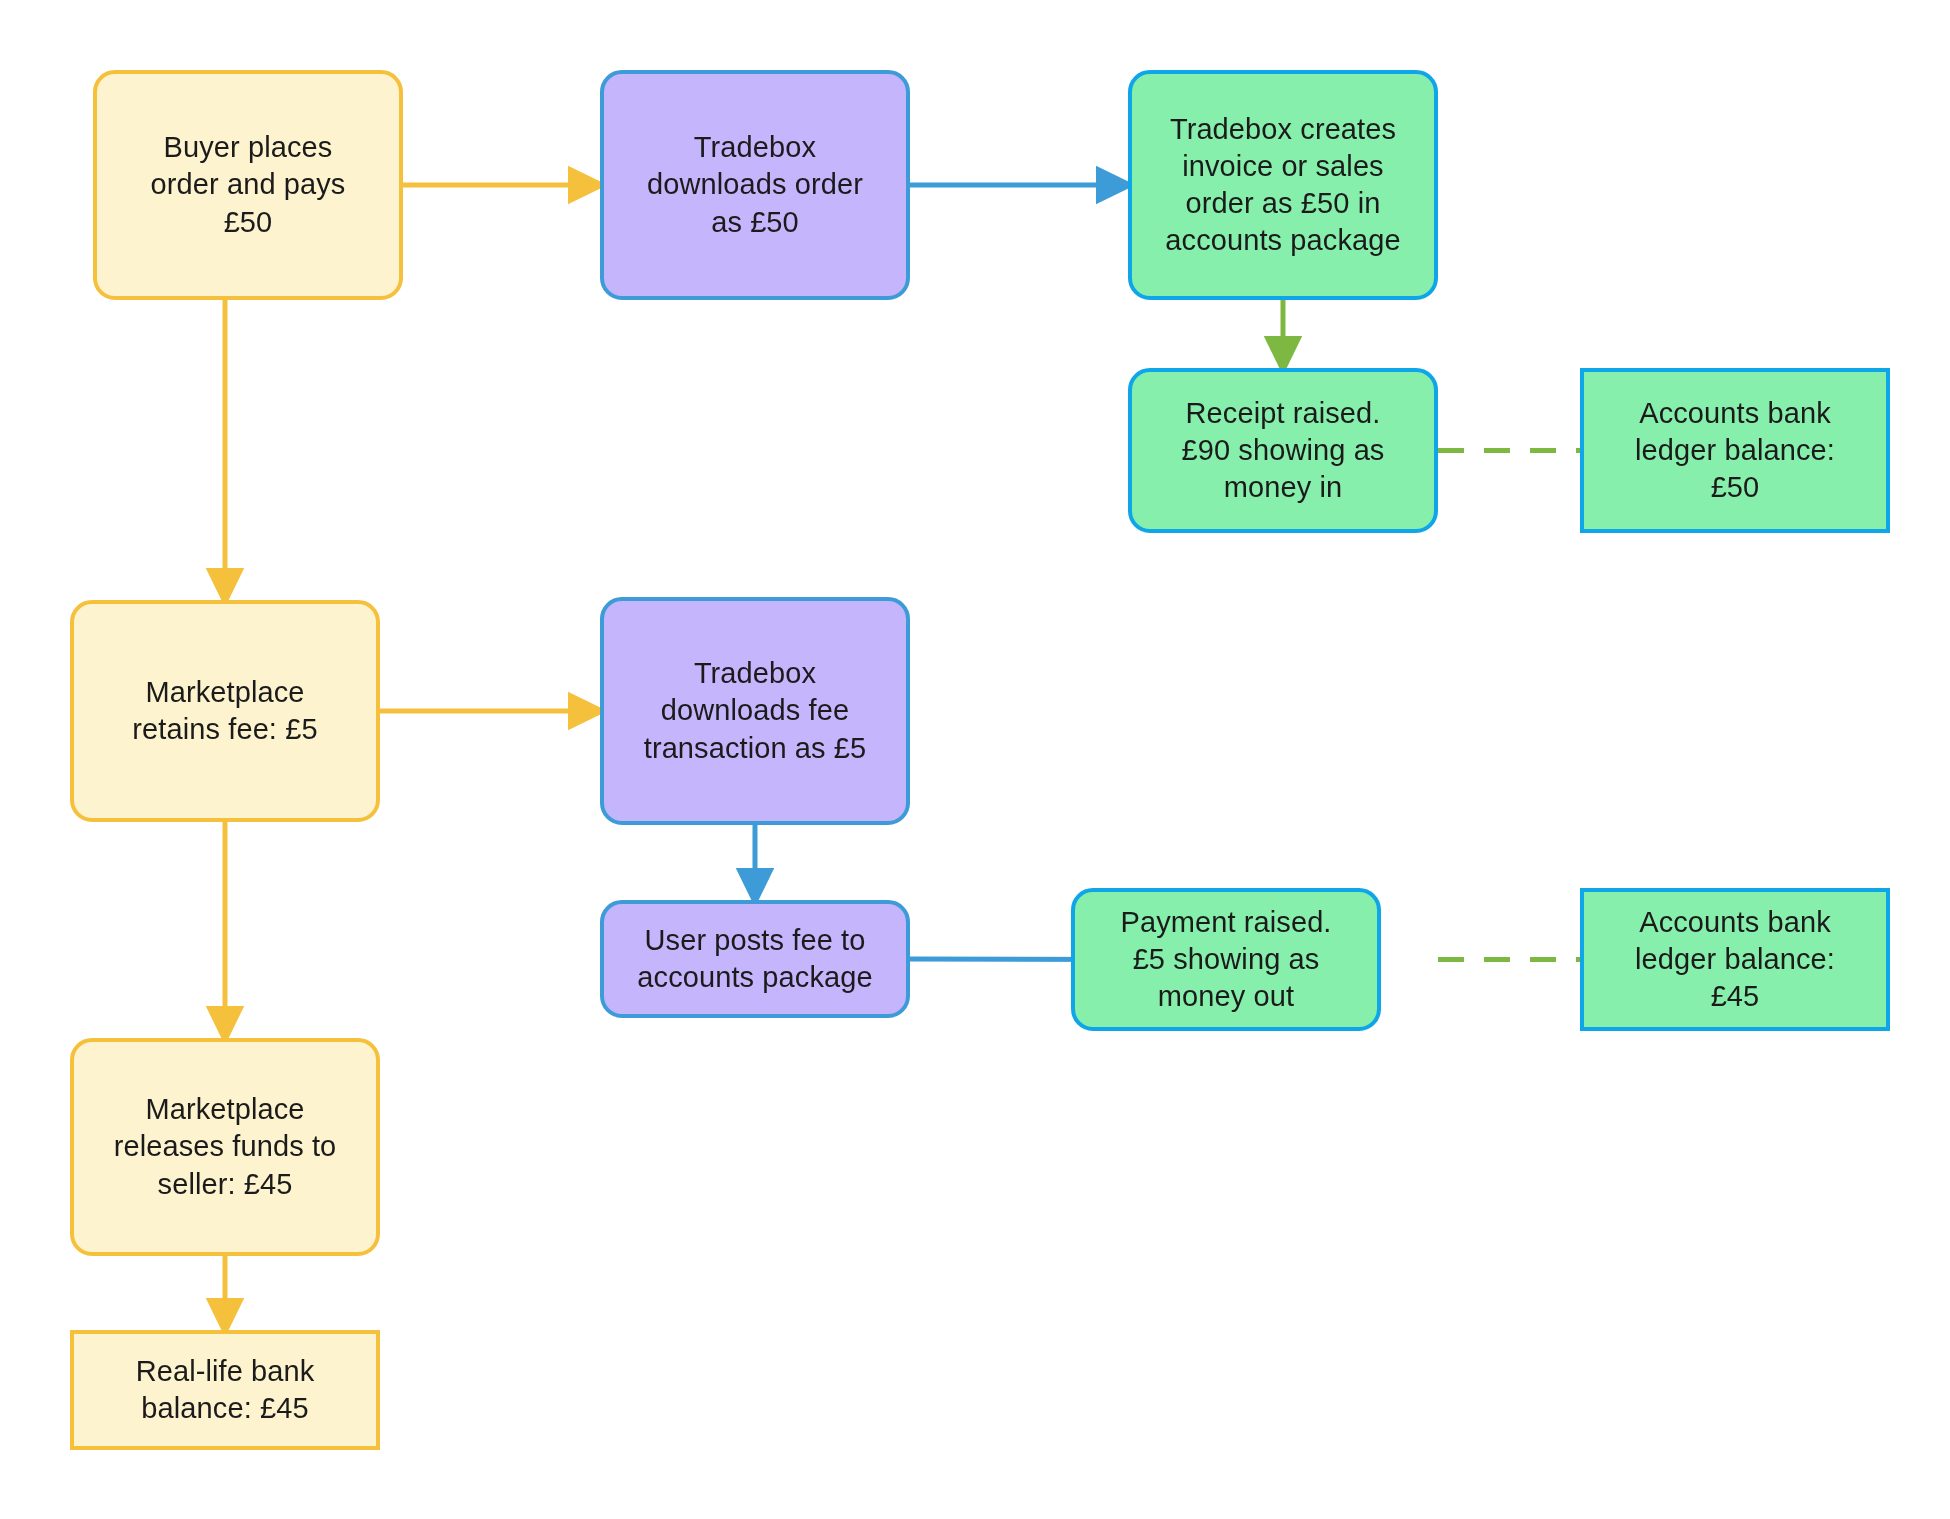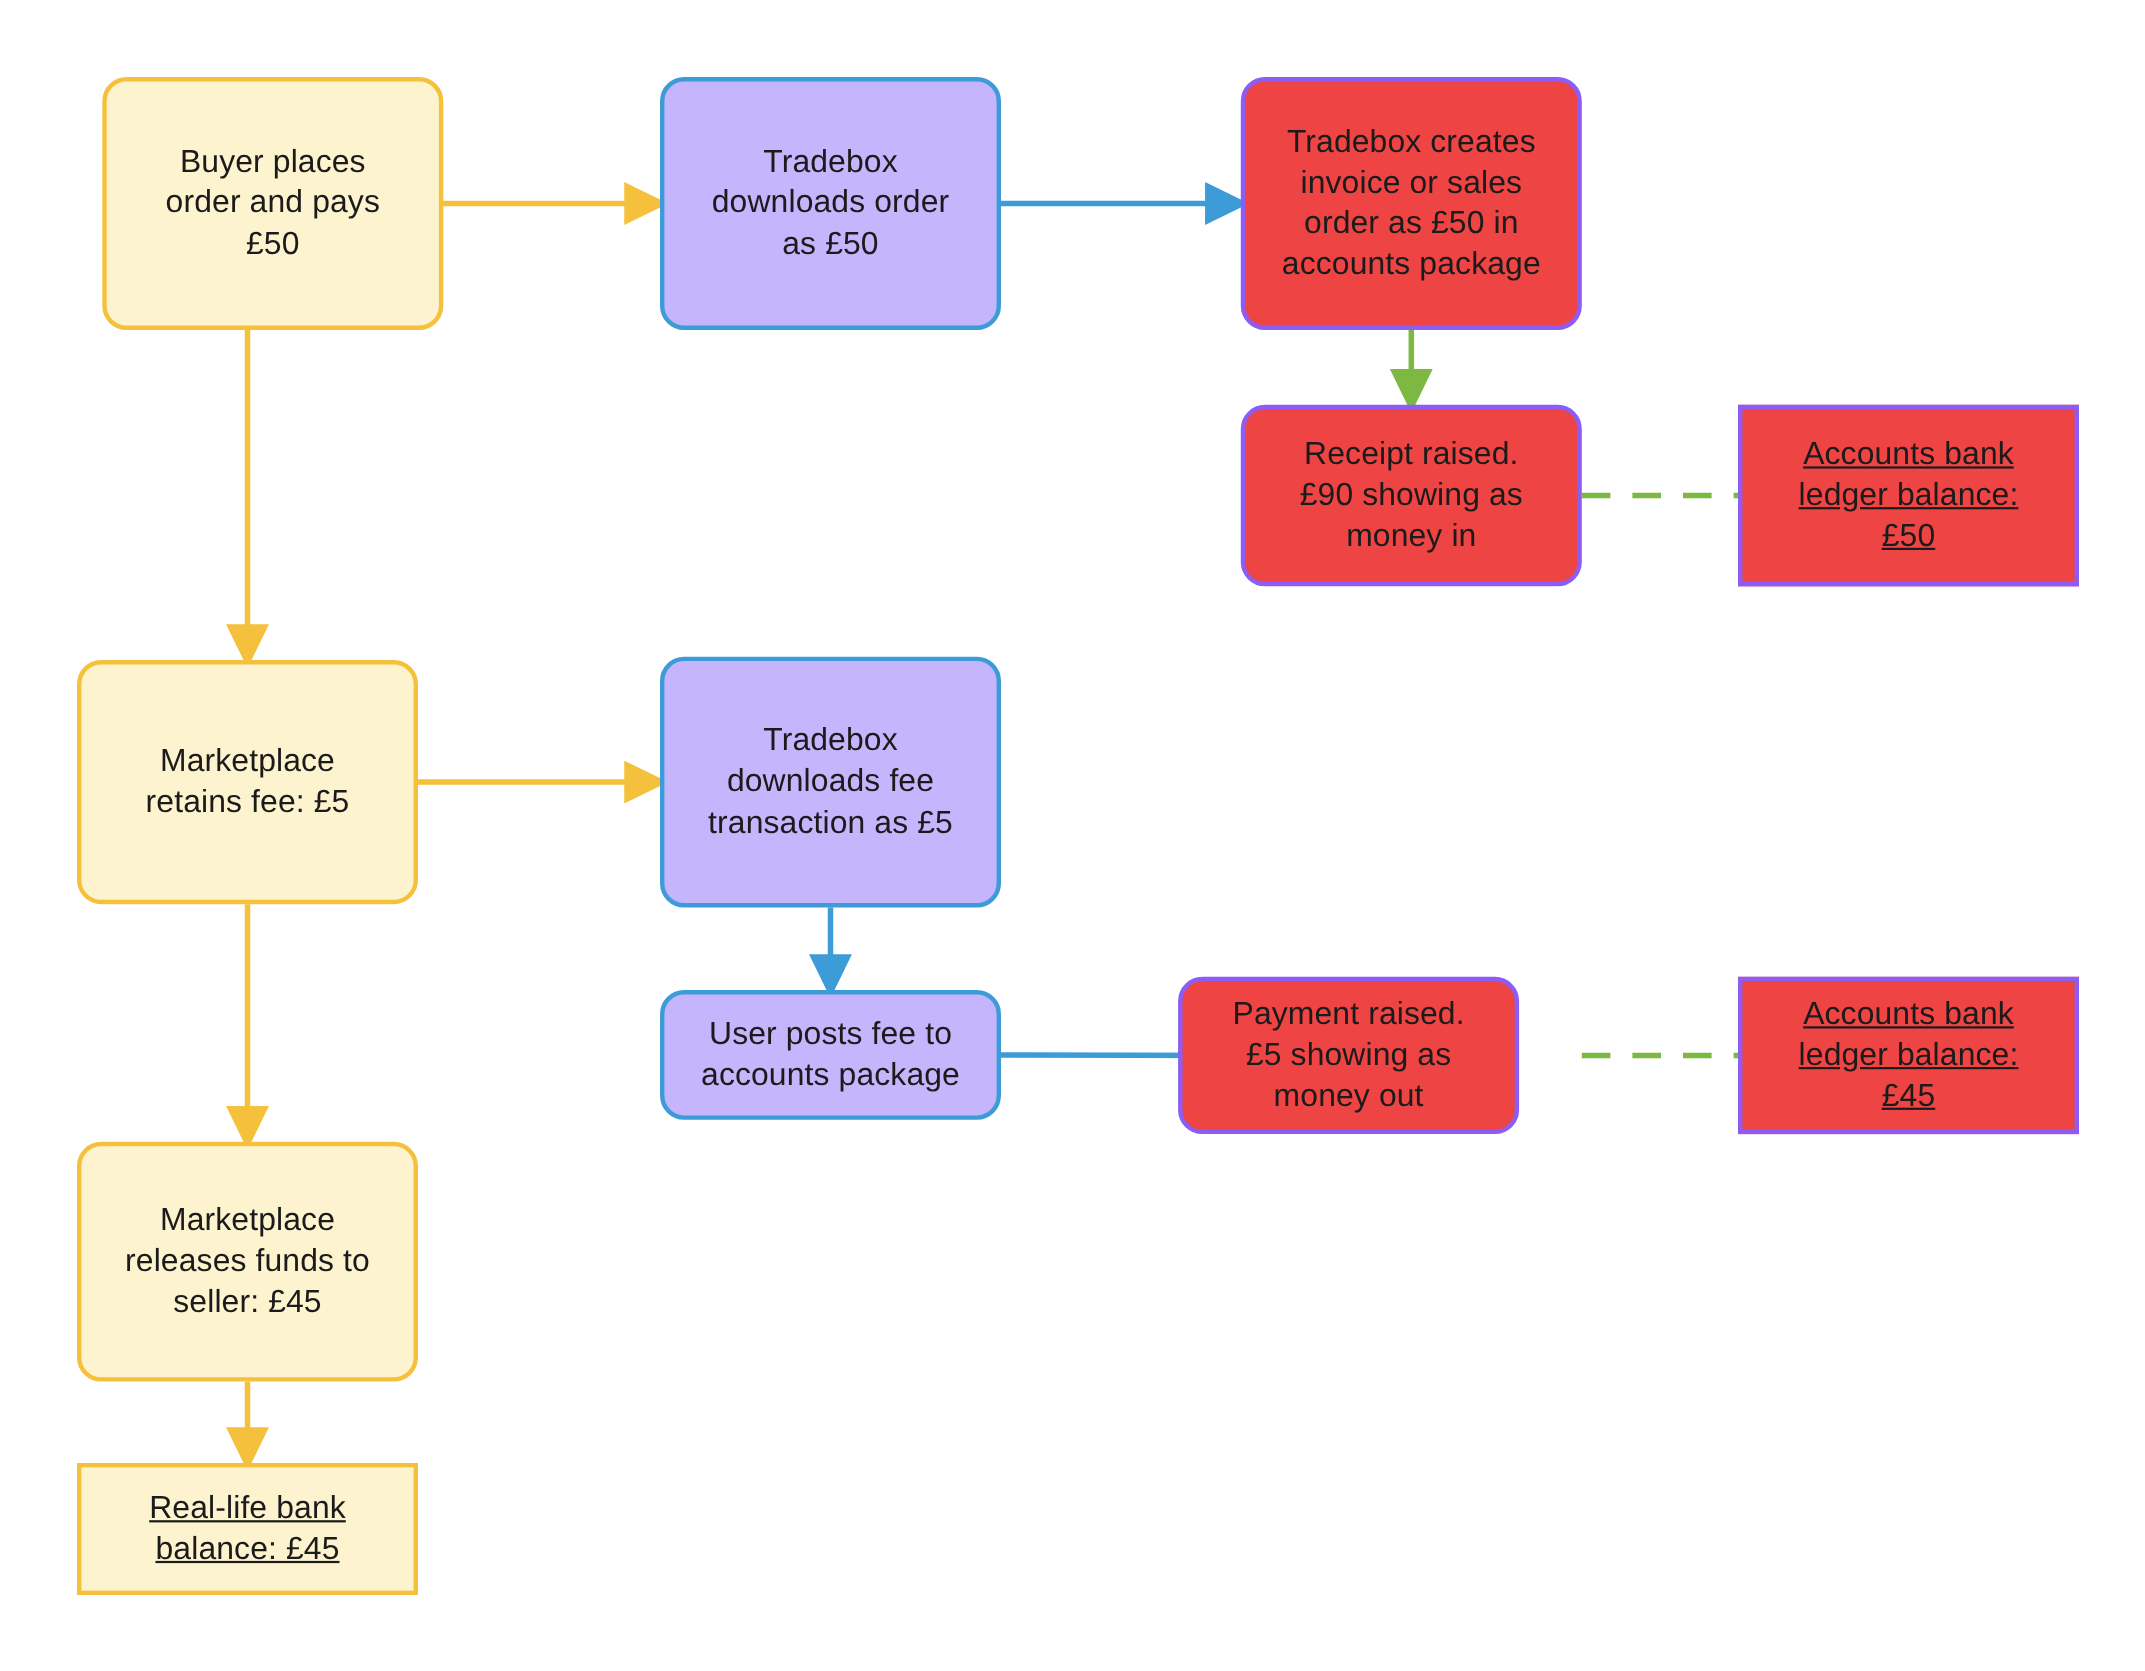--- a/index.html
+++ b/index.html
@@ -42,25 +42,25 @@
   }
   .node.yellow {
     background: #FDF3CE;
     border: 4px solid #F5C13D;
   }
   .node.blue {
     background: #c4b5fd;
     border: 4px solid #3D9BD8;
   }
   .node.green {
-    background: #ef4444;
-    border: 4px solid #8b5cf6;
+    background: #86efac;
+    border: 4px solid #0ea5e9;
   }
   .rounded { border-radius: 22px; }
-  .sharp   { border-radius: 0; text-decoration: underline; }
+  .sharp   { border-radius: 0; }
 </style>
 </head>
 <body>
 
 <div id="canvas">
   <svg id="edges" viewBox="0 0 1950 1519" xmlns="http://www.w3.org/2000/svg">
     <defs>
       <marker id="arrow-yellow" markerWidth="9" markerHeight="9" refX="6.5" refY="4.5" orient="auto" markerUnits="strokeWidth">
         <path d="M0,0.6 L8,4.5 L0,8.4 Z" fill="#F5C13D"></path>
       </marker>

